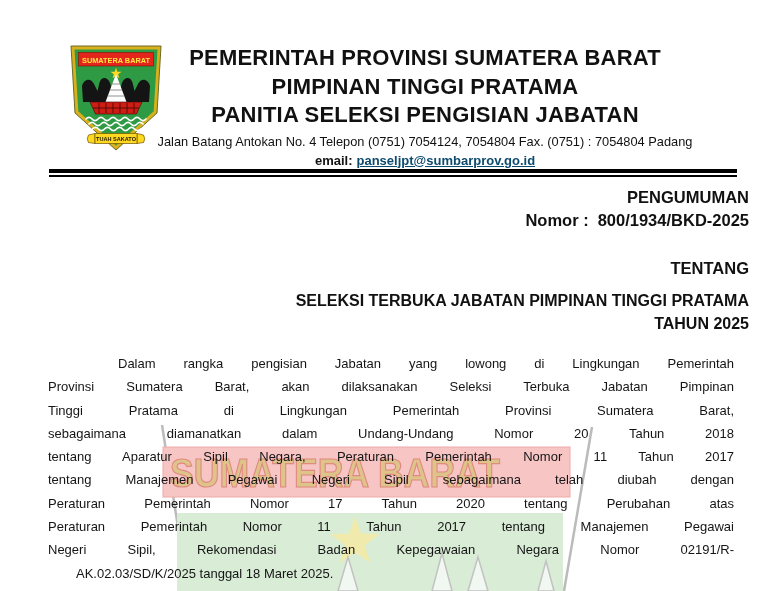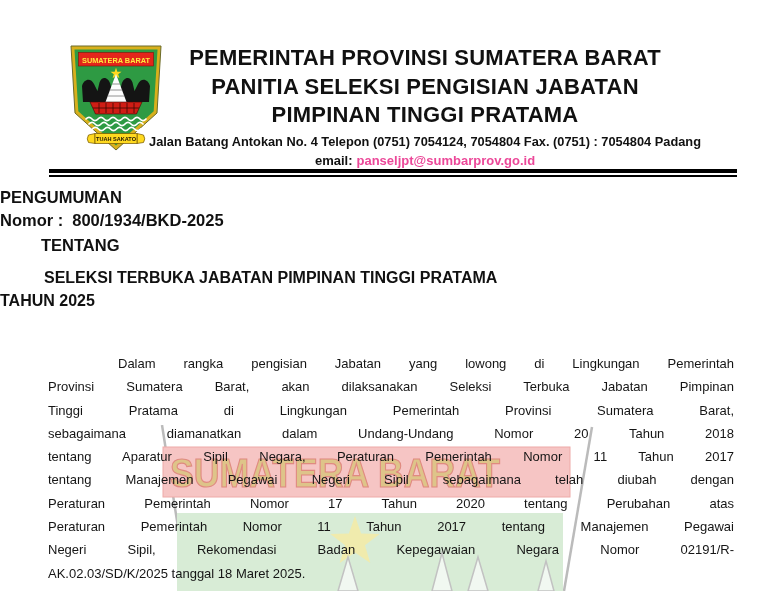--- a/index.html
+++ b/index.html
@@ -9,43 +9,43 @@
   }
   .page svg text{font-family:"Liberation Sans", sans-serif;}
 
   
   .watermark{position:absolute;left:140px;top:425px;width:470px;height:166px;z-index:0;}
 
   
   .seal{position:absolute;left:67px;top:40px;width:98px;height:112px;z-index:1;}
   .letterhead{position:absolute;left:115px;top:44px;width:620px;text-align:center;z-index:1;}
   .org-line{font-weight:bold;font-size:22px;line-height:28.5px;letter-spacing:.2px;white-space:nowrap;}
-  .address{font-weight:bold;font-size:12.8px;line-height:19px;margin-top:2px;white-space:nowrap;}
+  .address{font-weight:normal;font-size:12.8px;line-height:19px;margin-top:2px;white-space:nowrap;}
   .email-line{font-weight:bold;font-size:13px;line-height:19px;}
-  .email-link{color:#ec4899;cursor:pointer;}
+  .email-link{color:#0c4a6e;text-decoration:underline;cursor:pointer;}
   .email-label{margin-right:4px;}
 
   .divider{position:absolute;left:49px;top:169px;width:688px;z-index:1;}
   .divider .thick{height:4px;background:#000;}
   .divider .thin{height:2px;background:#000;margin-top:2px;}
 
   
-  .announce{position:absolute;left:0;top:186px;width:749px;text-align:left;z-index:1;}
+  .announce{position:absolute;left:0;top:186px;width:749px;text-align:right;z-index:1;}
   .a-line{font-weight:bold;font-size:16.5px;line-height:23px;white-space:nowrap;}
-  .tentang{margin-top:2px;padding-left:41px;}
+  .tentang{margin-top:25px;padding-left:41px;}
   .subject{font-size:16px;}
   .first-subject{margin-top:9px;padding-left:44px;}
   .num-val{margin-left:9px;}
 
   
   .body-par{position:absolute;left:48px;top:352px;width:686px;z-index:1;
     font-size:13px;line-height:23.3px;color:#151515;}
   .b-line{text-align:justify;text-align-last:justify;}
   .b-line.indent{padding-left:70px;}
-  .b-line.lastline{text-align:left;text-align-last:left;}
+  .b-line.lastline{text-align:left;text-align-last:left;margin-left:28px;}
 </style>
 </head>
 <body>
 
 <div class="page">
 
   <svg class="watermark" viewBox="0 0 470 166" aria-hidden="true">
 
     <line x1="22" y1="0" x2="48" y2="166" stroke="#bbbbbb" stroke-width="2.5"></line>
     <line x1="452" y1="2" x2="424" y2="166" stroke="#bbbbbb" stroke-width="2.5"></line>
@@ -105,22 +105,22 @@
     <g>
       <path d="M28,93.5 L21.5,95 Q19,99 21.5,102.5 L28,103.5 Z" fill="#ffd91f" stroke="#6e5200" stroke-width="0.7"></path>
       <path d="M70,93.5 L76.5,95 Q79,99 76.5,102.5 L70,103.5 Z" fill="#ffd91f" stroke="#6e5200" stroke-width="0.7"></path>
       <path d="M28,93.5 L70,93.5 L70,103.5 L28,103.5 Z" fill="#ffd91f" stroke="#6e5200" stroke-width="0.7"></path>
       <text x="49" y="101" text-anchor="middle" font-size="5.4" font-weight="bold" fill="#1d1403" textLength="40" lengthAdjust="spacingAndGlyphs">TUAH SAKATO</text>
     </g>
   </svg>
 
   <div class="letterhead">
     <div class="org-line">PEMERINTAH PROVINSI SUMATERA BARAT</div>
+    <div class="org-line">PIMPINAN TINGGI PRATAMA</div>
     <div class="org-line">PANITIA SELEKSI PENGISIAN JABATAN</div>
-    <div class="org-line">PIMPINAN TINGGI PRATAMA</div>
     <div class="address">Jalan Batang Antokan No. 4 Telepon (0751) 7054124, 7054804 Fax. (0751) : 7054804 Padang</div>
     <div class="email-line">
       <span class="email-label">email:</span><a class="email-link">panseljpt@sumbarprov.go.id</a>
     </div>
   </div>
 
   <div class="divider">
     <div class="thick"></div>
     <div class="thin"></div>
   </div>

